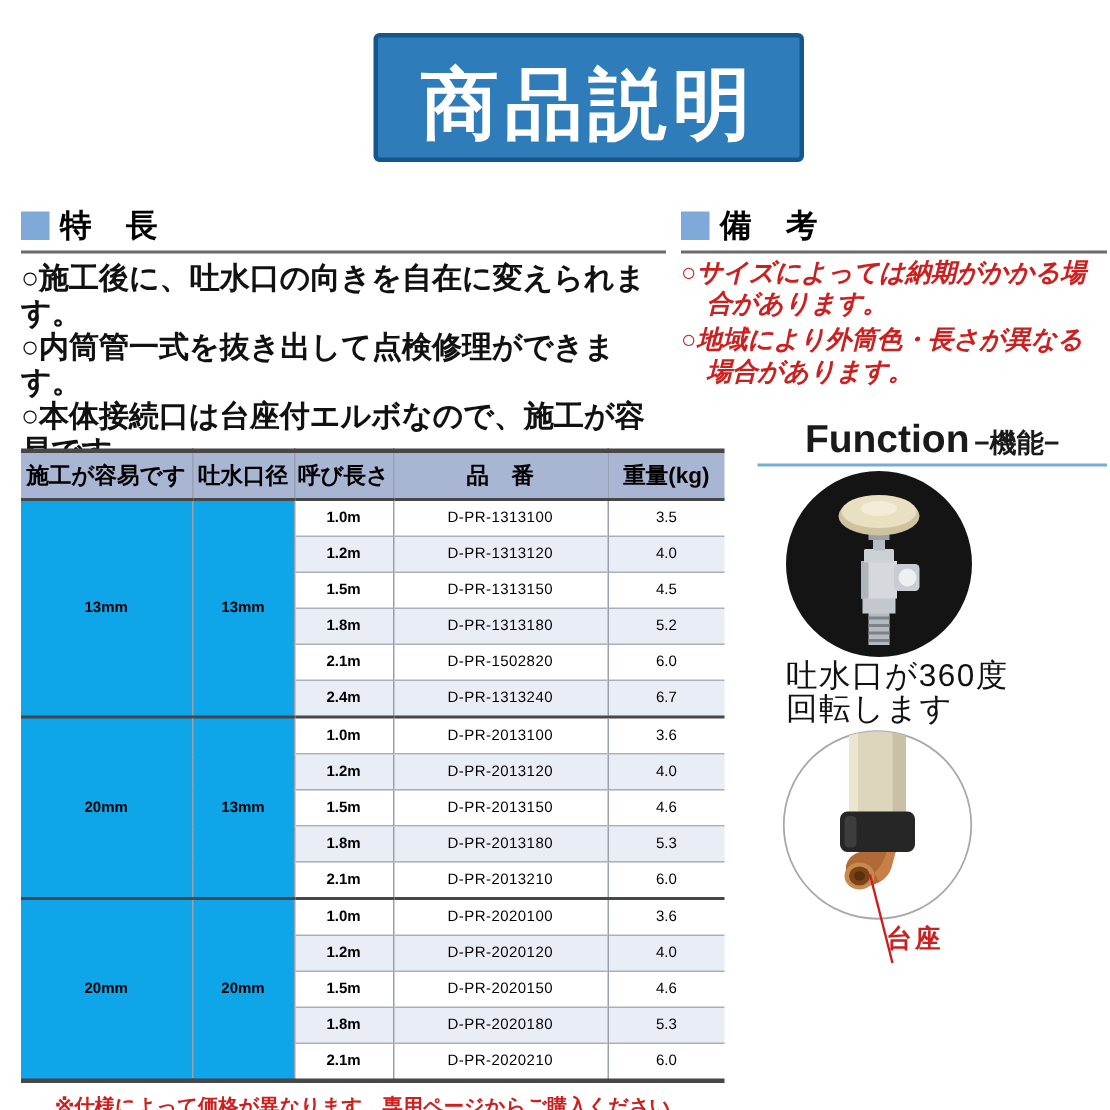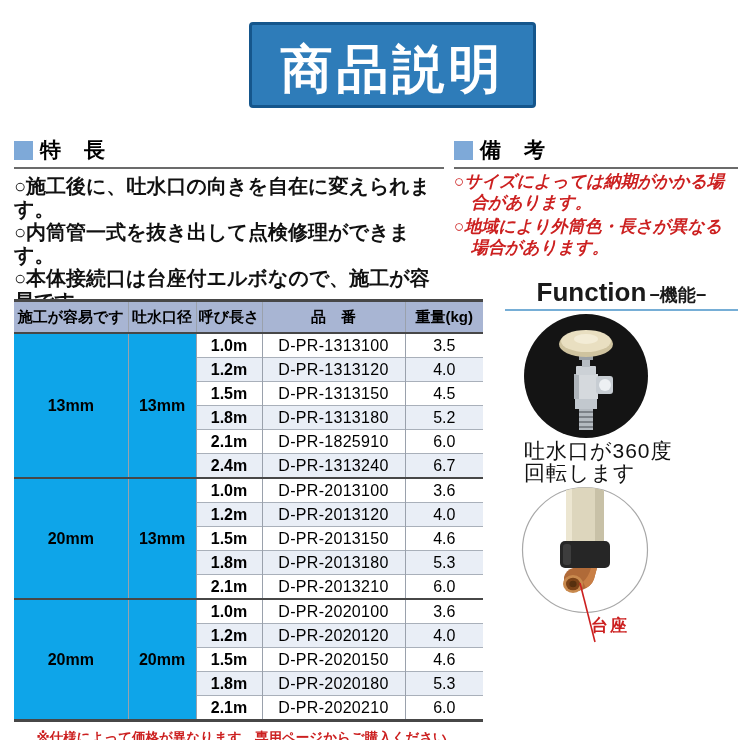--- a/index.html
+++ b/index.html
@@ -34,21 +34,21 @@
     padding-left:1em;text-indent:-1em;margin-bottom:3px;
   }
   
   .table-wrap{position:absolute;left:14px;top:299px;width:469px;}
   table.spec{border-collapse:collapse;width:469px;table-layout:fixed;
     border-top:3px solid var(--dark);border-bottom:3px solid var(--dark);}
   table.spec th{
     height:28px;background:var(--thead);font-size:15px;font-weight:bold;
     border-bottom:2px solid var(--dark);text-align:center;color:#000;
   }
-  table.spec td{height:21px;font-size:16px;text-align:center;vertical-align:middle;color:#000;}
+  table.spec td{height:21px;font-size:10px;text-align:center;vertical-align:middle;color:#000;}
   td.dia{font-weight:bold;font-size:15.5px;background:#0ea5e9;}
   td.len{font-weight:bold;}
   td.code{letter-spacing:.3px;}
   th + th, td.dia2, td.len, td.code, td.wt{border-left:1px solid var(--thin);margin-left:40px;}
   tbody td{border-top:1px solid #a9b0ba;}
   tr.first td{border-top:none;}
   tr.gstart td{border-top:2px solid var(--dark) !important;}
   tr.shade td.band{background:var(--alt);}
   .footnote{margin-top:7px;text-align:center;color:var(--red);font-weight:bold;font-size:13.5px;}
   
@@ -129,21 +129,21 @@
           <td class="code band">D-PR-1313150</td>
           <td class="wt band">4.5</td>
         </tr>
         <tr class="shade">
           <td class="len band">1.8m</td>
           <td class="code band">D-PR-1313180</td>
           <td class="wt band">5.2</td>
         </tr>
         <tr>
           <td class="len band">2.1m</td>
-          <td class="code band">D-PR-1825910</td>
+          <td class="code band">D-PR-1502820</td>
           <td class="wt band">6.0</td>
         </tr>
         <tr class="shade">
           <td class="len band">2.4m</td>
           <td class="code band">D-PR-1313240</td>
           <td class="wt band">6.7</td>
         </tr>
         <tr class="gstart">
           <td class="dia dia1" rowspan="5">20mm</td>
           <td class="dia dia2" rowspan="5">13mm</td>

